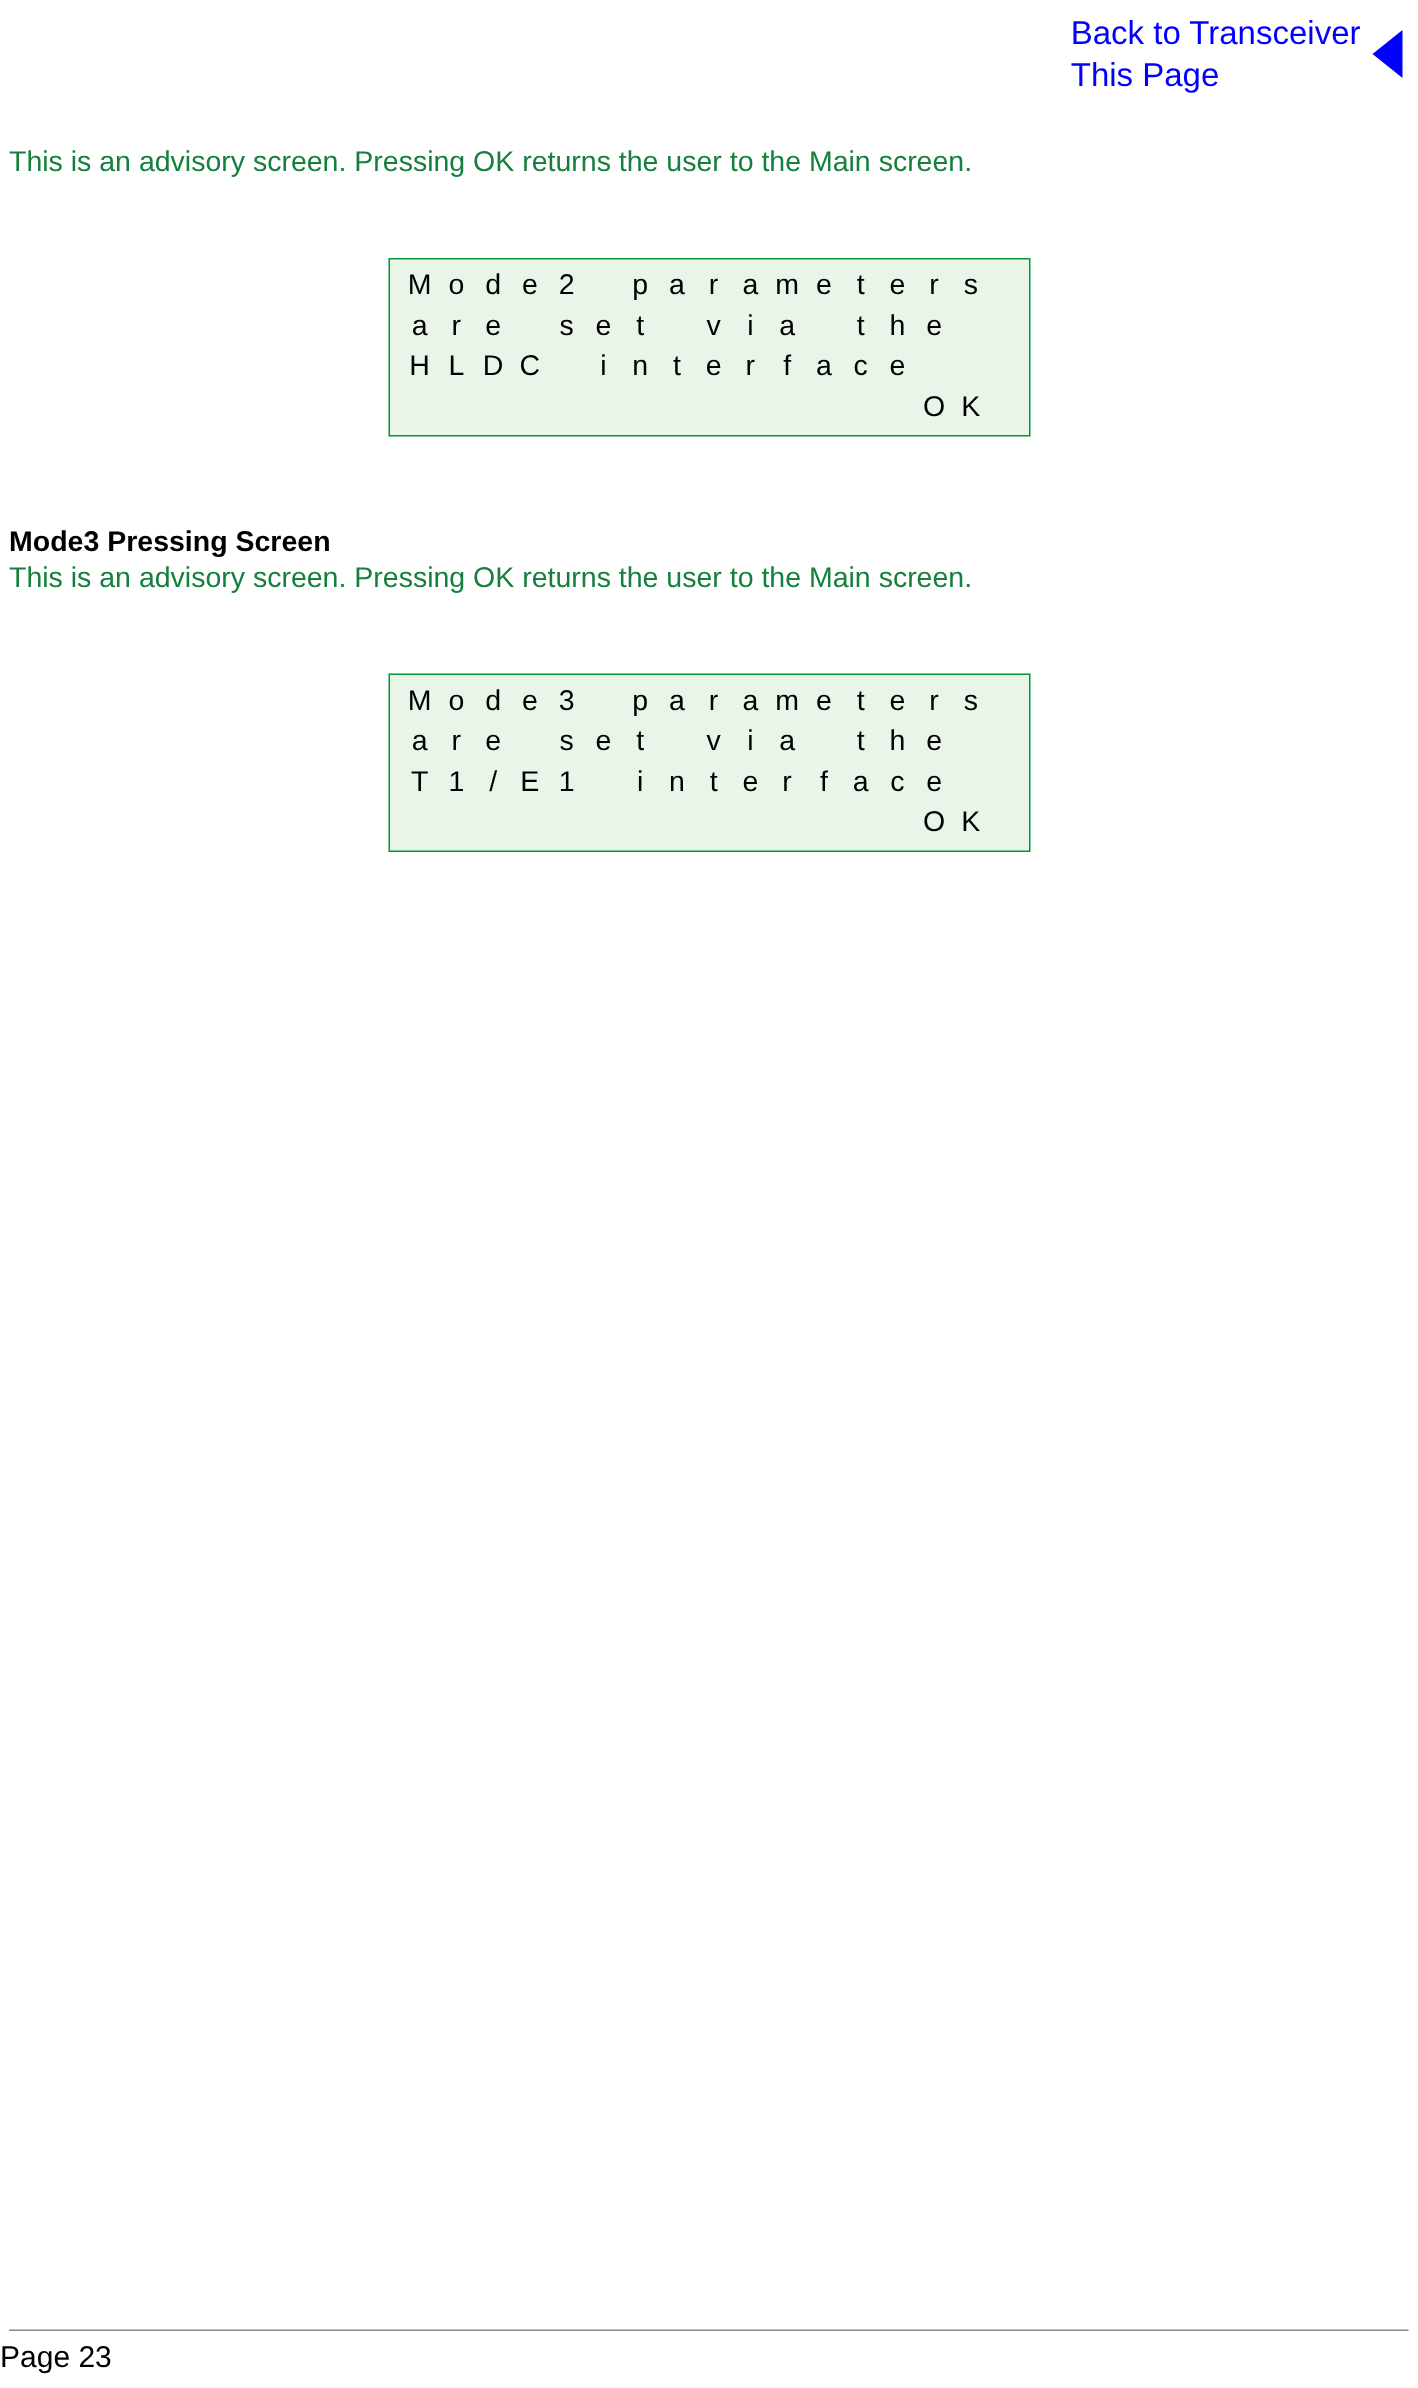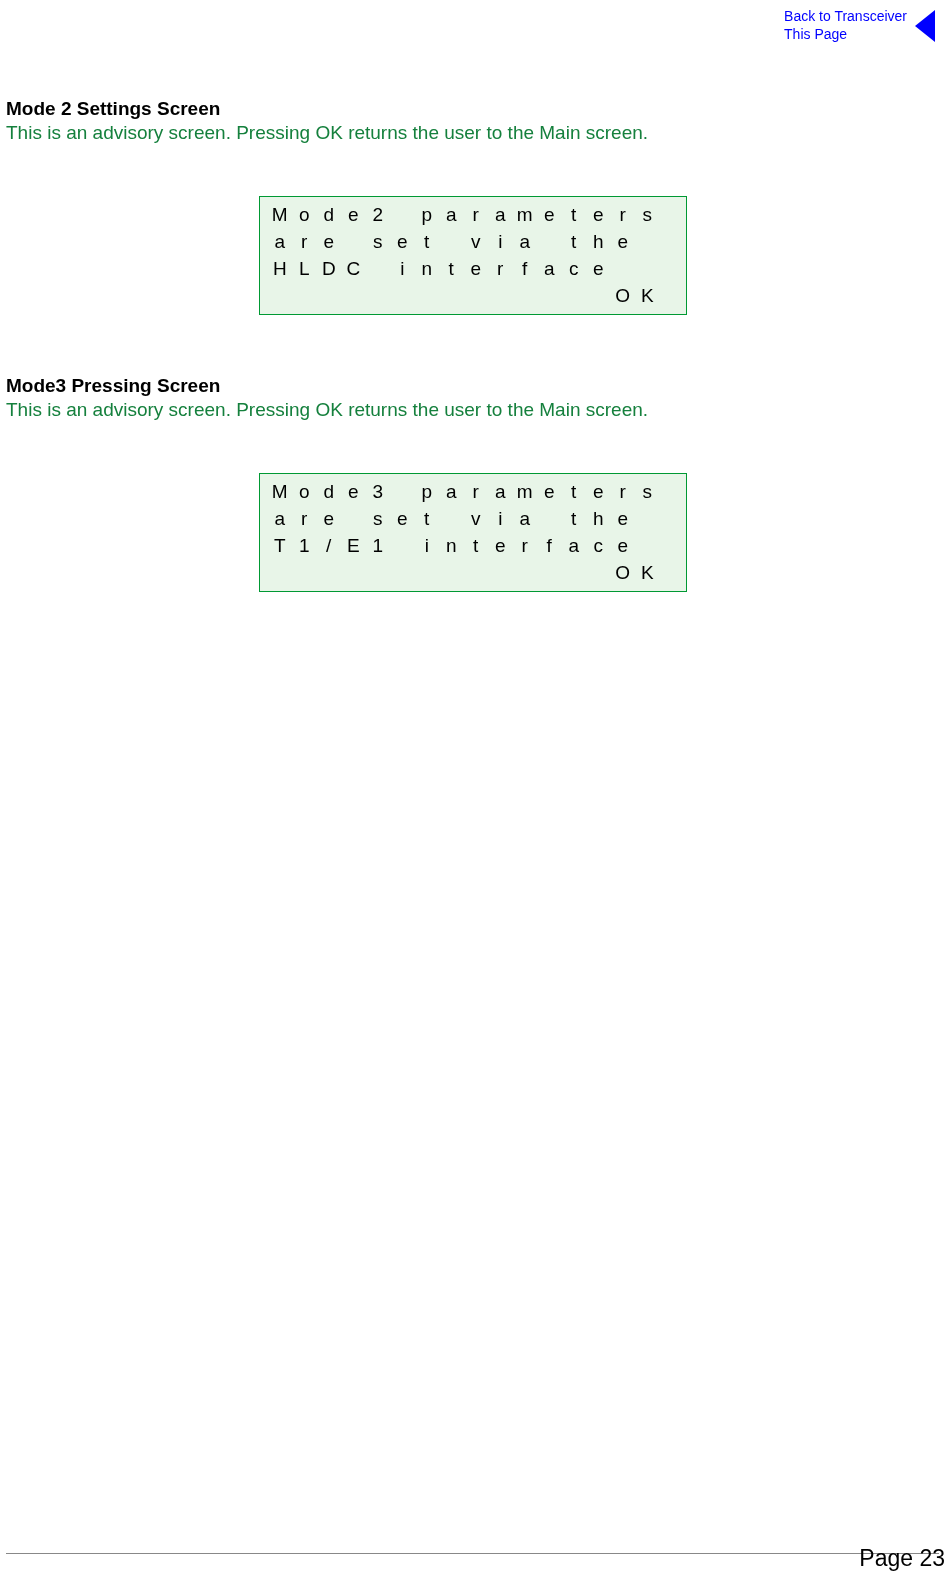--- a/index.html
+++ b/index.html
@@ -13,21 +13,21 @@
     }
     .header-link {
       position: absolute;
       top: 8px;
       right: 10px;
       display: flex;
       align-items: center;
     }
     .header-link-text {
       color: #0000FF;
-      font-size: 14px;
+      font-size: 22px;
       line-height: 1.25;
       margin-right: 8px;
       text-align: left;
     }
     .back-arrow {
       width: 0;
       height: 0;
       border-top: 16px solid transparent;
       border-bottom: 16px solid transparent;
       border-right: 20px solid #0000FF;
@@ -74,41 +74,40 @@
     }
     .footer-rule {
       position: absolute;
       bottom: 38px;
       left: 6px;
       right: 6px;
       border-top: 1px solid #888;
     }
     .page-label {
       position: absolute;
-      bottom: 20px;
+      bottom: 8px;
       width: 100%;
-      text-align: right;
-      font-size: 23px;
+      text-align: left;
+      font-size: 20px;
       color: #000;
     }
   </style>
 </head>
 <body>
 
 <div class="header-link">
   <div class="header-link-text">
     <span>Back to Transceiver</span><br>
     <span>This Page</span>
   </div>
   <div class="back-arrow"></div>
 </div>
 
 <div class="content-area">
 
-  <div class="section-heading">Mode 2 Settings Screen</div>
   <div class="section-body">This is an advisory screen. Pressing OK returns the user to the Main screen.</div>
 
   <div class="lcd-display">
     <div class="lcd-row">
       <span class="lcd-char">M</span>
       <span class="lcd-char">o</span>
       <span class="lcd-char">d</span>
       <span class="lcd-char">e</span>
       <span class="lcd-char">2</span>
       <span class="lcd-char"> </span>

